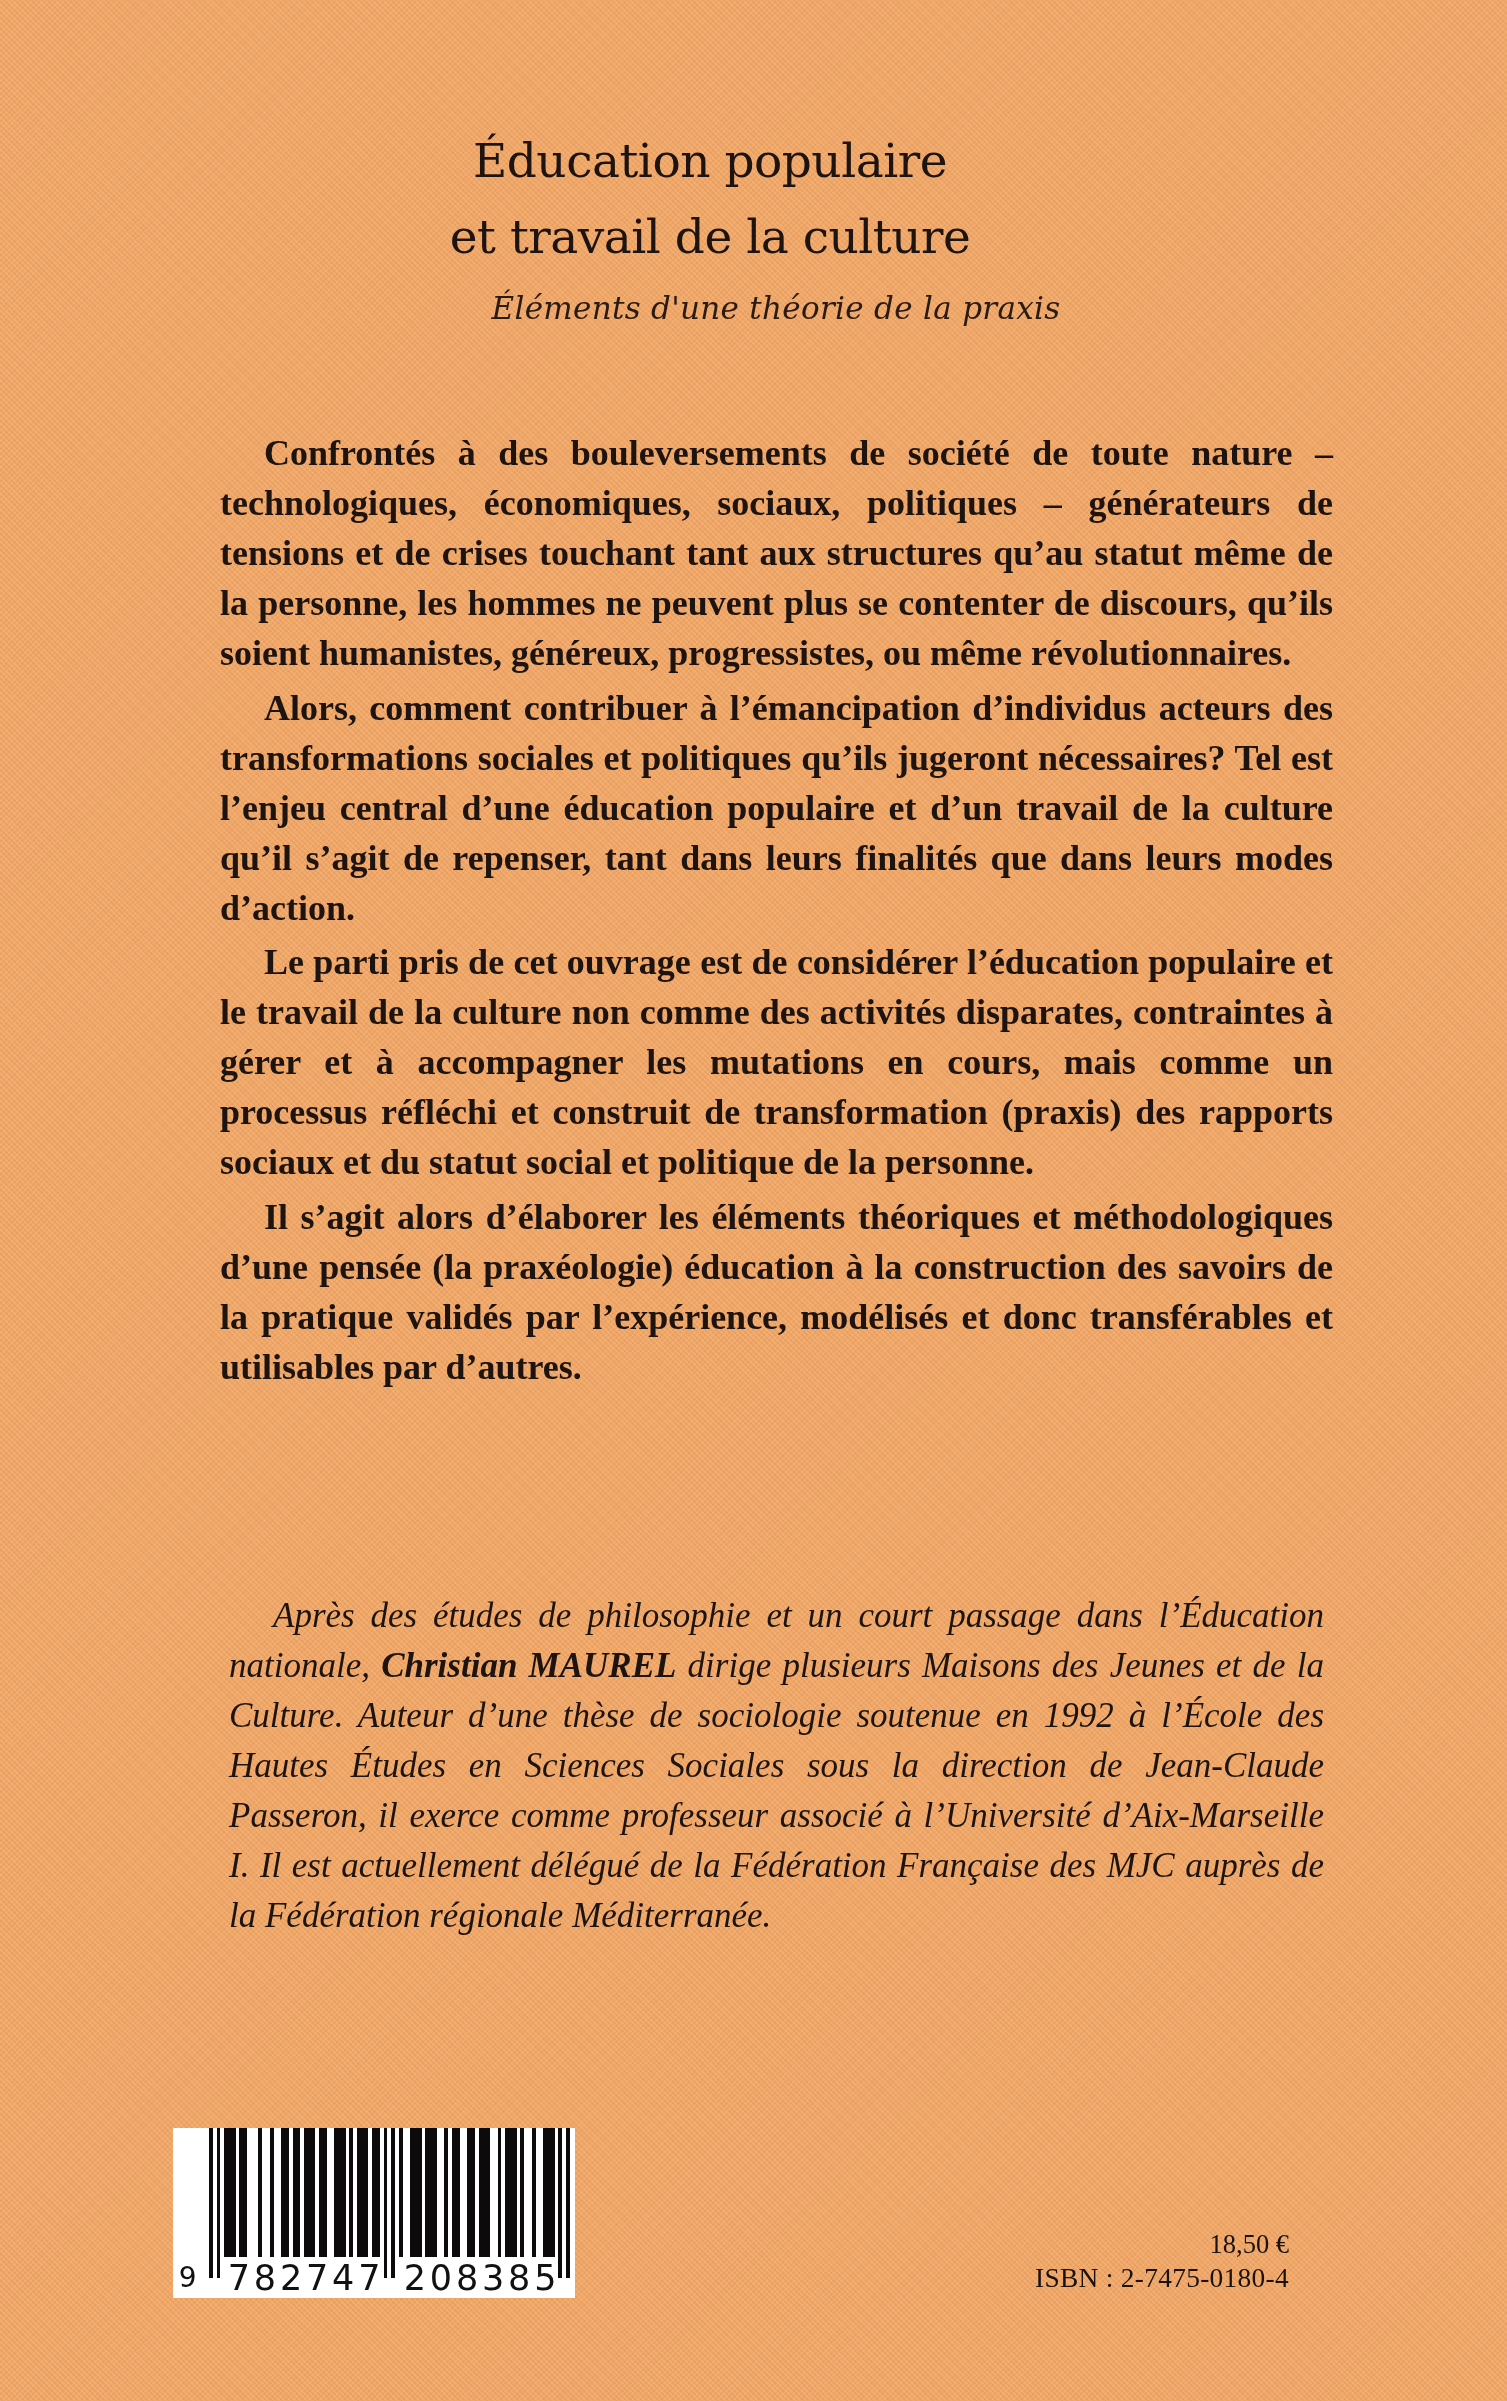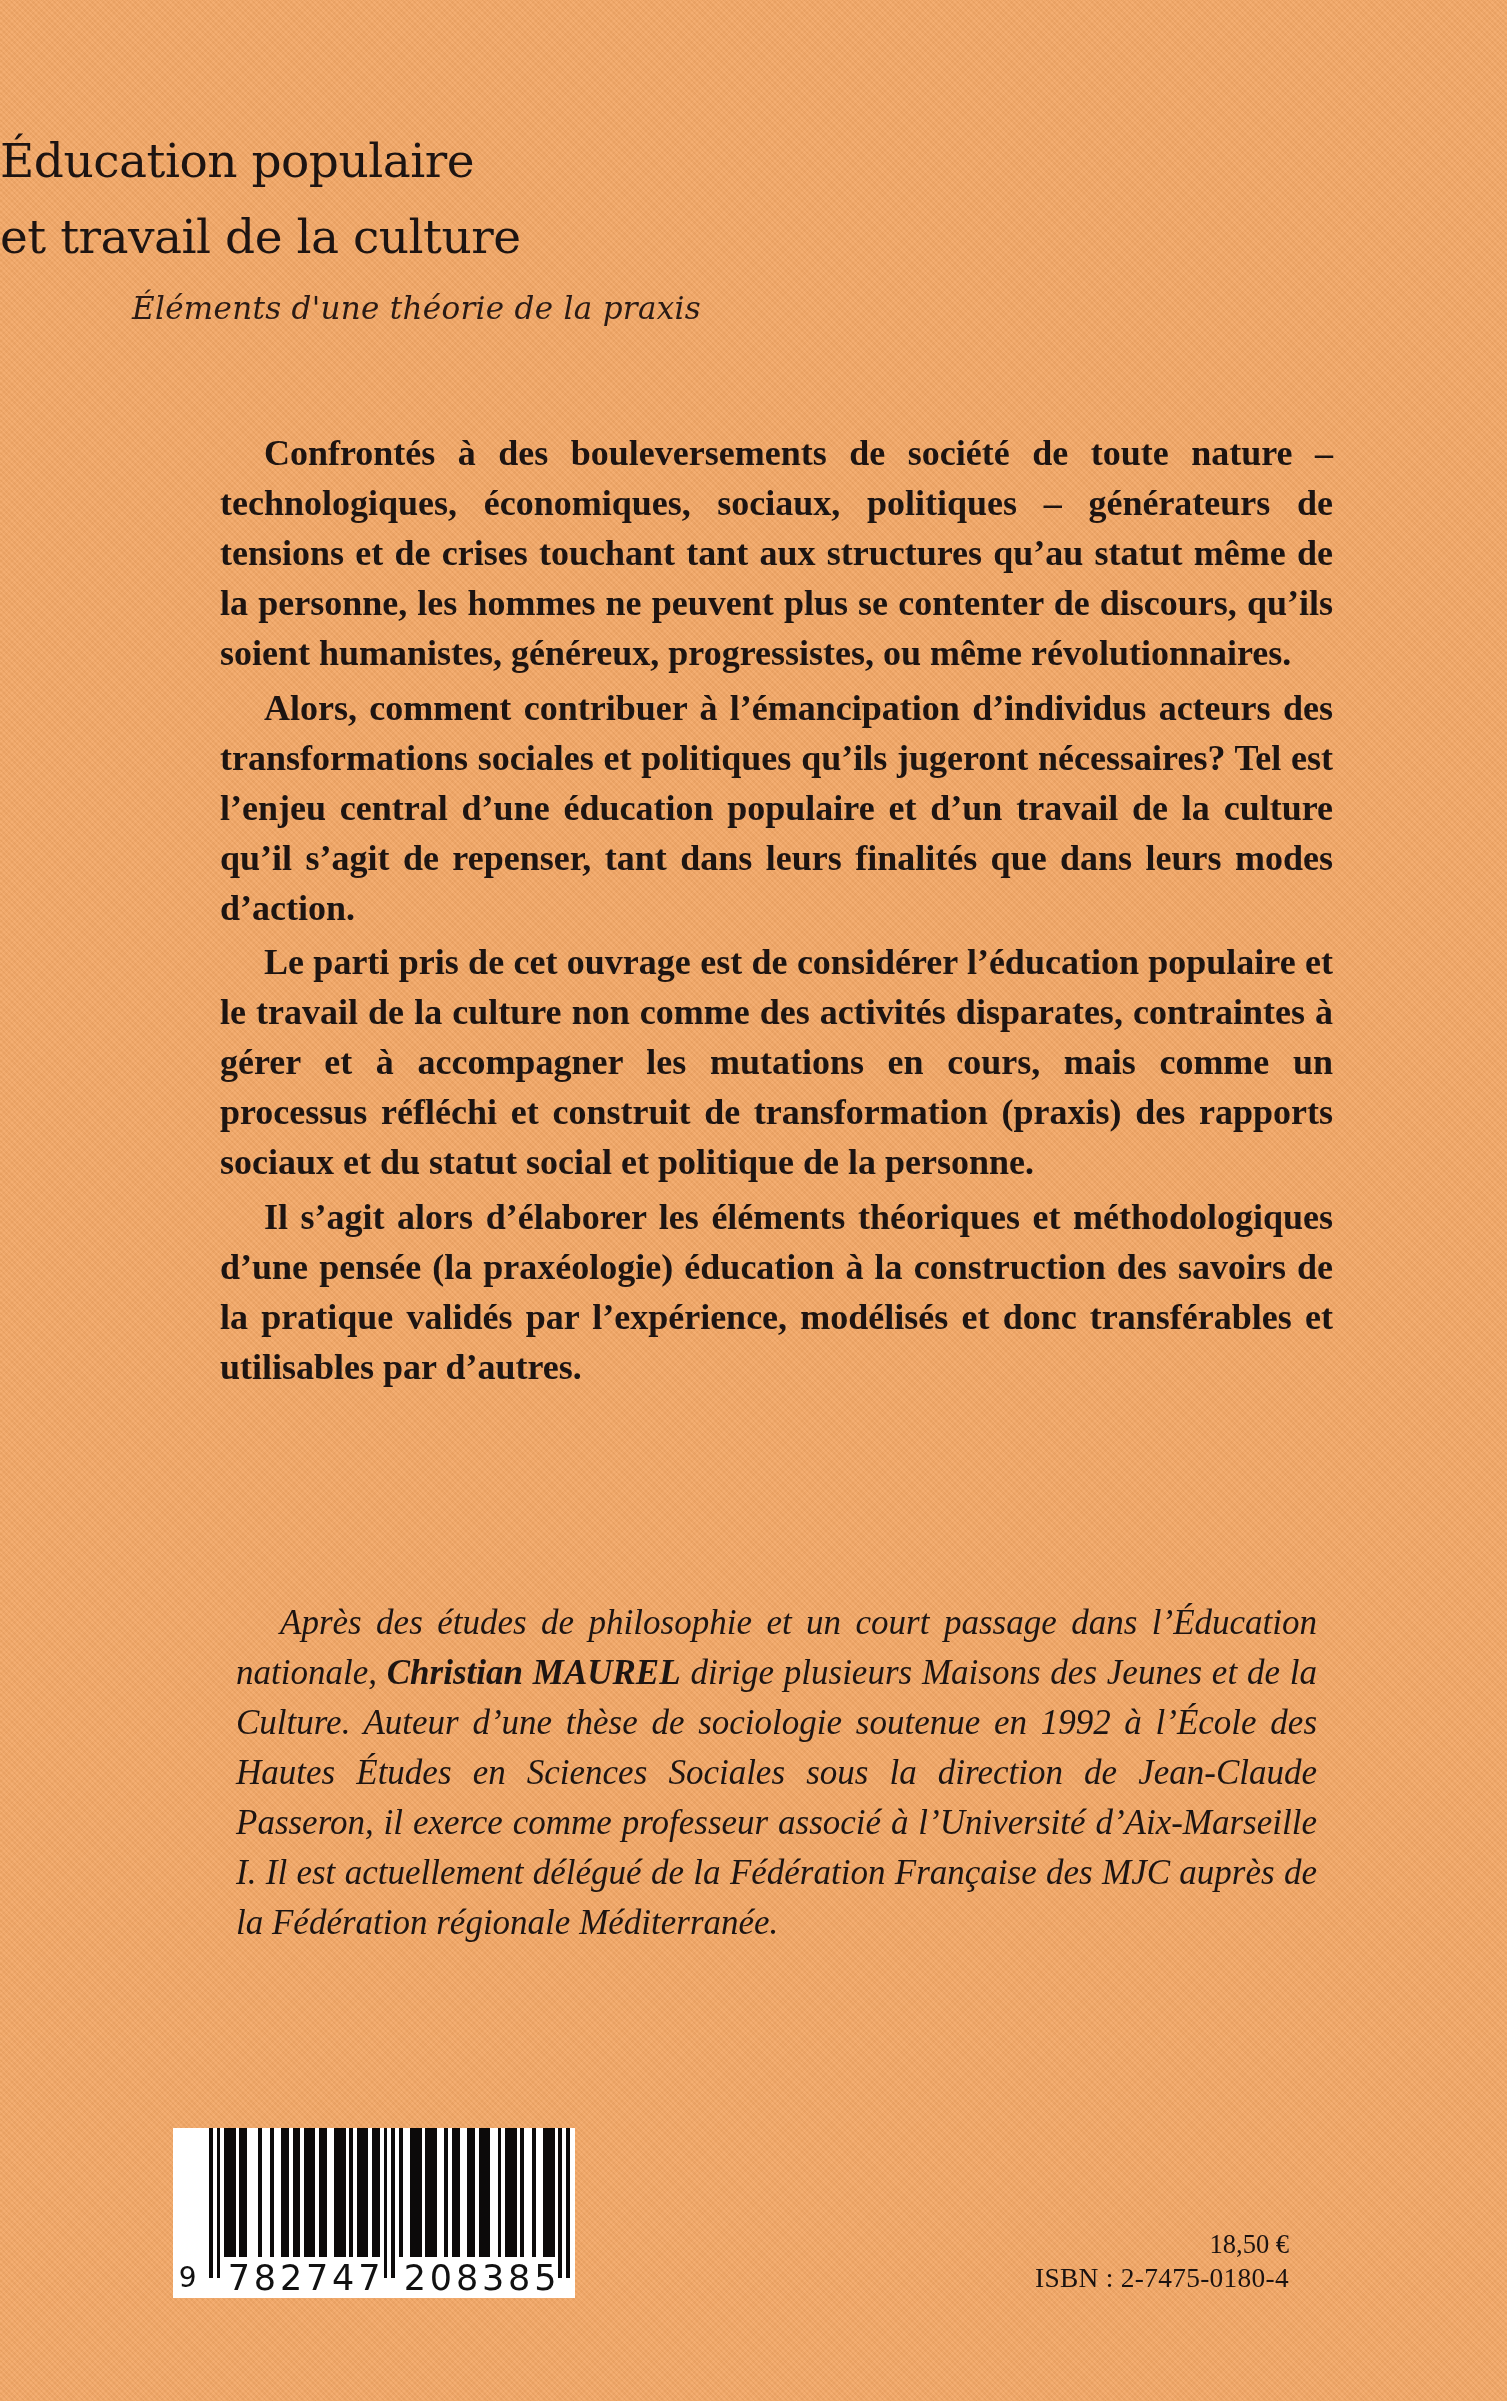--- a/index.html
+++ b/index.html
@@ -8,20 +8,21 @@
     background: #F4A867;
     background-image:
       repeating-linear-gradient(45deg, rgba(255,255,255,0.04) 0 1.9px, rgba(0,0,0,0.03) 1.9px 3.8px),
       repeating-linear-gradient(-45deg, rgba(255,255,255,0.03) 0 1.9px, rgba(0,0,0,0.02) 1.9px 3.8px);
     font-family: "Liberation Serif", "DejaVu Serif", serif;
     color: #1a1210;
     position: relative;
   }
   .title-block {
     position: absolute; left: 0; top: 123px; width: 1420px;
+    text-align: center;
   }
   .title-line {
     font-family: "DejaVu Serif", "Liberation Serif", serif;
     font-size: 47px; line-height: 76px; letter-spacing: -0.5px;
     color: #1d1412;
   }
   .subtitle {
     margin-top: 15px;
     font-family: "DejaVu Serif", "Liberation Serif", serif;
     font-style: italic; font-size: 31px; letter-spacing: 0.3px;
@@ -32,21 +33,21 @@
     position: absolute; left: 220px; top: 428px; width: 1113px;
     font-size: 36px; line-height: 50px; text-align: justify;
     color: #1d1411;
   }
   .body-text p { margin: 0 0 4.7px 0; text-indent: 44px; font-weight: bold; }
   .bio {
     position: absolute; left: 220px; top: 1582px; width: 1113px;
     font-style: italic; font-size: 35px; line-height: 50px; text-align: justify;
     color: #1d1411;
   }
-  .bio p { margin: 16px; text-indent: 44px; }
+  .bio p { margin: 9px; text-indent: 44px; }
   .bio b { font-weight: bold; }
   .barcode {
     position: absolute; left: 173px; top: 2128px; width: 402px; height: 170px;
     background: #ffffff;
   }
   .bars {
     position: absolute; left: 36px; top: 0; height: 150px; width: 360px;
     display: flex; align-items: flex-start;
   }
   .bar { height: 129px; background: #0c0a0a; }

